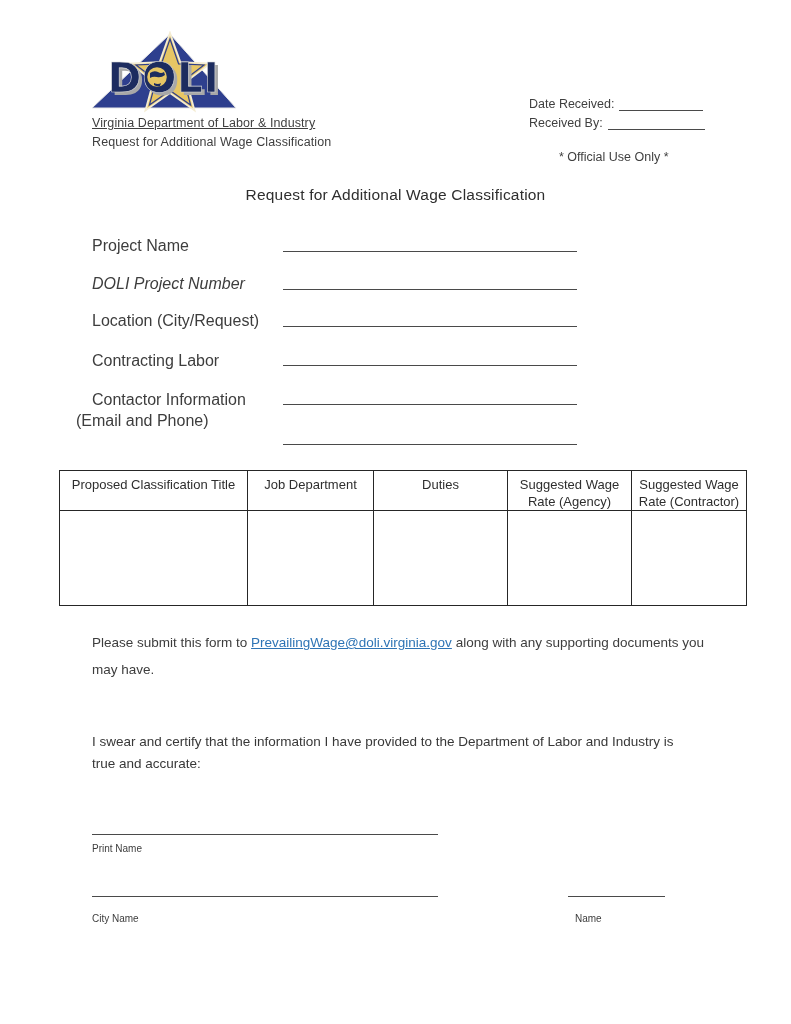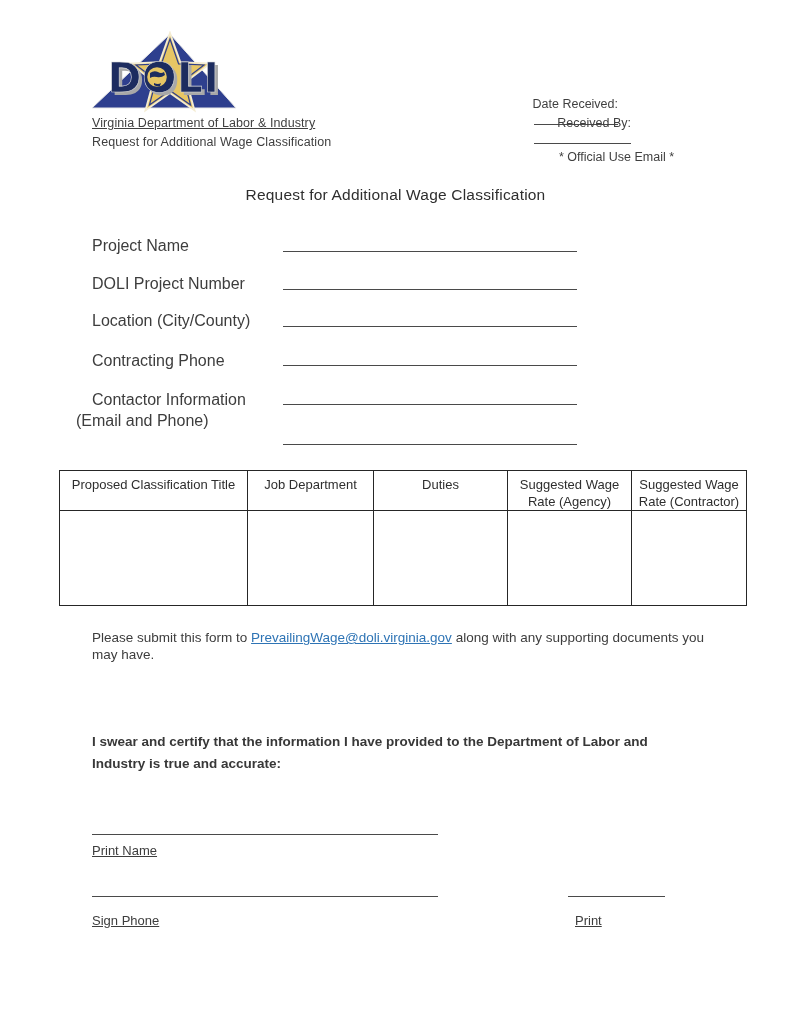--- a/index.html
+++ b/index.html
@@ -10,46 +10,46 @@
     margin:0 auto;
     background:#ffffff;
     font-family:"Liberation Sans", sans-serif;
     color:#3d3d3d;
     overflow:hidden;
   }
   .abs { position:absolute; }
 
   
   .org-line { font-size:12.5px; color:#3f3f3f; letter-spacing:0.1px; }
-  .official-row { display:flex; align-items:flex-end; font-size:12.5px; color:#3f3f3f;flex-direction:column; }
+  .official-row { display:flex; align-items:flex-end; font-size:12.5px; color:#3f3f3f; }
   .official-row .blank { border-bottom:1px solid #4a4a4a; height:14px; margin-left:5px; }
   .official-note { font-size:12.5px; color:#3f3f3f; }
 
   .doc-title { width:791px; text-align:center; font-size:15.5px; color:#2e2e2e; letter-spacing:0.2px; }
 
   
   .field-label { font-size:16px; color:#3d3d3d; }
   .fill-line { border-top:1px solid #4a4a4a; height:0; }
 
   
   table.class-table { border-collapse:collapse; table-layout:fixed; }
   table.class-table th, table.class-table td { border:1px solid #262626; }
   table.class-table th {
     font-weight:400; font-size:13px; color:#2e2e2e;
     text-align:center; vertical-align:top; padding:5px 6px 0 6px; line-height:17px;
     height:35px;
   }
   table.class-table td { height:95px; }
 
   
-  .submit-note { font-size:13.5px; line-height:17px; color:#3d3d3d; }
+  .submit-note { font-size:13.5px; line-height:27px; color:#3d3d3d; }
   .submit-note a { color:#2e74b5; text-decoration:underline; }
-  .cert-text { font-size:13.5px; line-height:22px; color:#383838; font-weight:bold; }
+  .cert-text { font-size:13.5px; line-height:22px; color:#383838; font-weight:normal; }
 
-  .sig-label { font-size:13px; color:#3d3d3d;text-decoration:underline; }
+  .sig-label { font-size:10px; color:#3d3d3d; }
 </style>
 </head>
 <body>
 
 <div class="page">
 
   <div class="abs" style="left:86px; top:31px; width:156px; height:84px;">
     <svg width="156" height="84" viewBox="0 0 156 84">
 
       <polygon points="84,3 6,77 150,77" fill="#2e3f8e" stroke="#e8e8e8" stroke-width="1"></polygon>
@@ -72,34 +72,34 @@
   <div class="abs org-line" style="left:92px; top:135px;">Request for Additional Wage Classification</div>
 
   <div class="abs official-row" style="left:529px; top:97px;">
     <span>Date Received:</span>
     <span class="blank" style="width:84px;"></span>
   </div>
   <div class="abs official-row" style="left:529px; top:116px;text-align:right;">
     <span>Received By:</span>
     <span class="blank" style="width:97px;"></span>
   </div>
-  <div class="abs official-note" style="left:559px; top:150px;">* Official Use Email *</div>
+  <div class="abs official-note" style="left:559px; top:150px;">* Official Use Only *</div>
 
   <div class="abs doc-title" style="left:0; top:186px;">Request for Additional Wage Classification</div>
 
   <div class="abs field-label" style="left:92px; top:237px;">Project Name</div>
   <div class="abs fill-line" style="left:283px; top:251px; width:294px;"></div>
 
-  <div class="abs field-label" style="left:92px; top:275px;">DOLI Project Number</div>
+  <div class="abs field-label" style="left:92px; top:275px;font-style:italic;">DOLI Project Number</div>
   <div class="abs fill-line" style="left:283px; top:289px; width:294px;"></div>
 
-  <div class="abs field-label" style="left:92px; top:312px;">Location (City/County)</div>
+  <div class="abs field-label" style="left:92px; top:312px;">Location (City/Request)</div>
   <div class="abs fill-line" style="left:283px; top:326px; width:294px;"></div>
 
-  <div class="abs field-label" style="left:92px; top:352px;">Contracting Phone</div>
+  <div class="abs field-label" style="left:92px; top:352px;">Contracting Labor</div>
   <div class="abs fill-line" style="left:283px; top:365px; width:294px;"></div>
 
   <div class="abs field-label" style="left:92px; top:391px;">Contactor Information</div>
   <div class="abs field-label" style="left:76px; top:412px;">(Email and Phone)</div>
   <div class="abs fill-line" style="left:283px; top:404px; width:294px;"></div>
   <div class="abs fill-line" style="left:283px; top:444px; width:294px;"></div>
 
   <table class="class-table abs" style="left:59px; top:470px; width:687px;">
     <colgroup>
       <col style="width:188px">
@@ -131,18 +131,18 @@
   <div class="abs submit-note" style="left:92px; top:629px; width:614px;">
     <span>Please submit this form to </span><a href="#">PrevailingWage@doli.virginia.gov</a><span> along with any supporting documents you may have.</span>
   </div>
 
   <div class="abs cert-text" style="left:92px; top:731px; width:596px;">I swear and certify that the information I have provided to the Department of Labor and Industry is true and accurate:</div>
 
   <div class="abs fill-line" style="left:92px; top:834px; width:346px;"></div>
   <div class="abs sig-label" style="left:92px; top:843px;">Print Name</div>
 
   <div class="abs fill-line" style="left:92px; top:896px; width:346px;"></div>
-  <div class="abs sig-label" style="left:92px; top:913px;">Sign Phone</div>
+  <div class="abs sig-label" style="left:92px; top:913px;">City Name</div>
 
   <div class="abs fill-line" style="left:568px; top:896px; width:97px;"></div>
-  <div class="abs sig-label" style="left:575px; top:913px;">Print</div>
+  <div class="abs sig-label" style="left:575px; top:913px;">Name</div>
 
 </div>
 
 </body></html>

